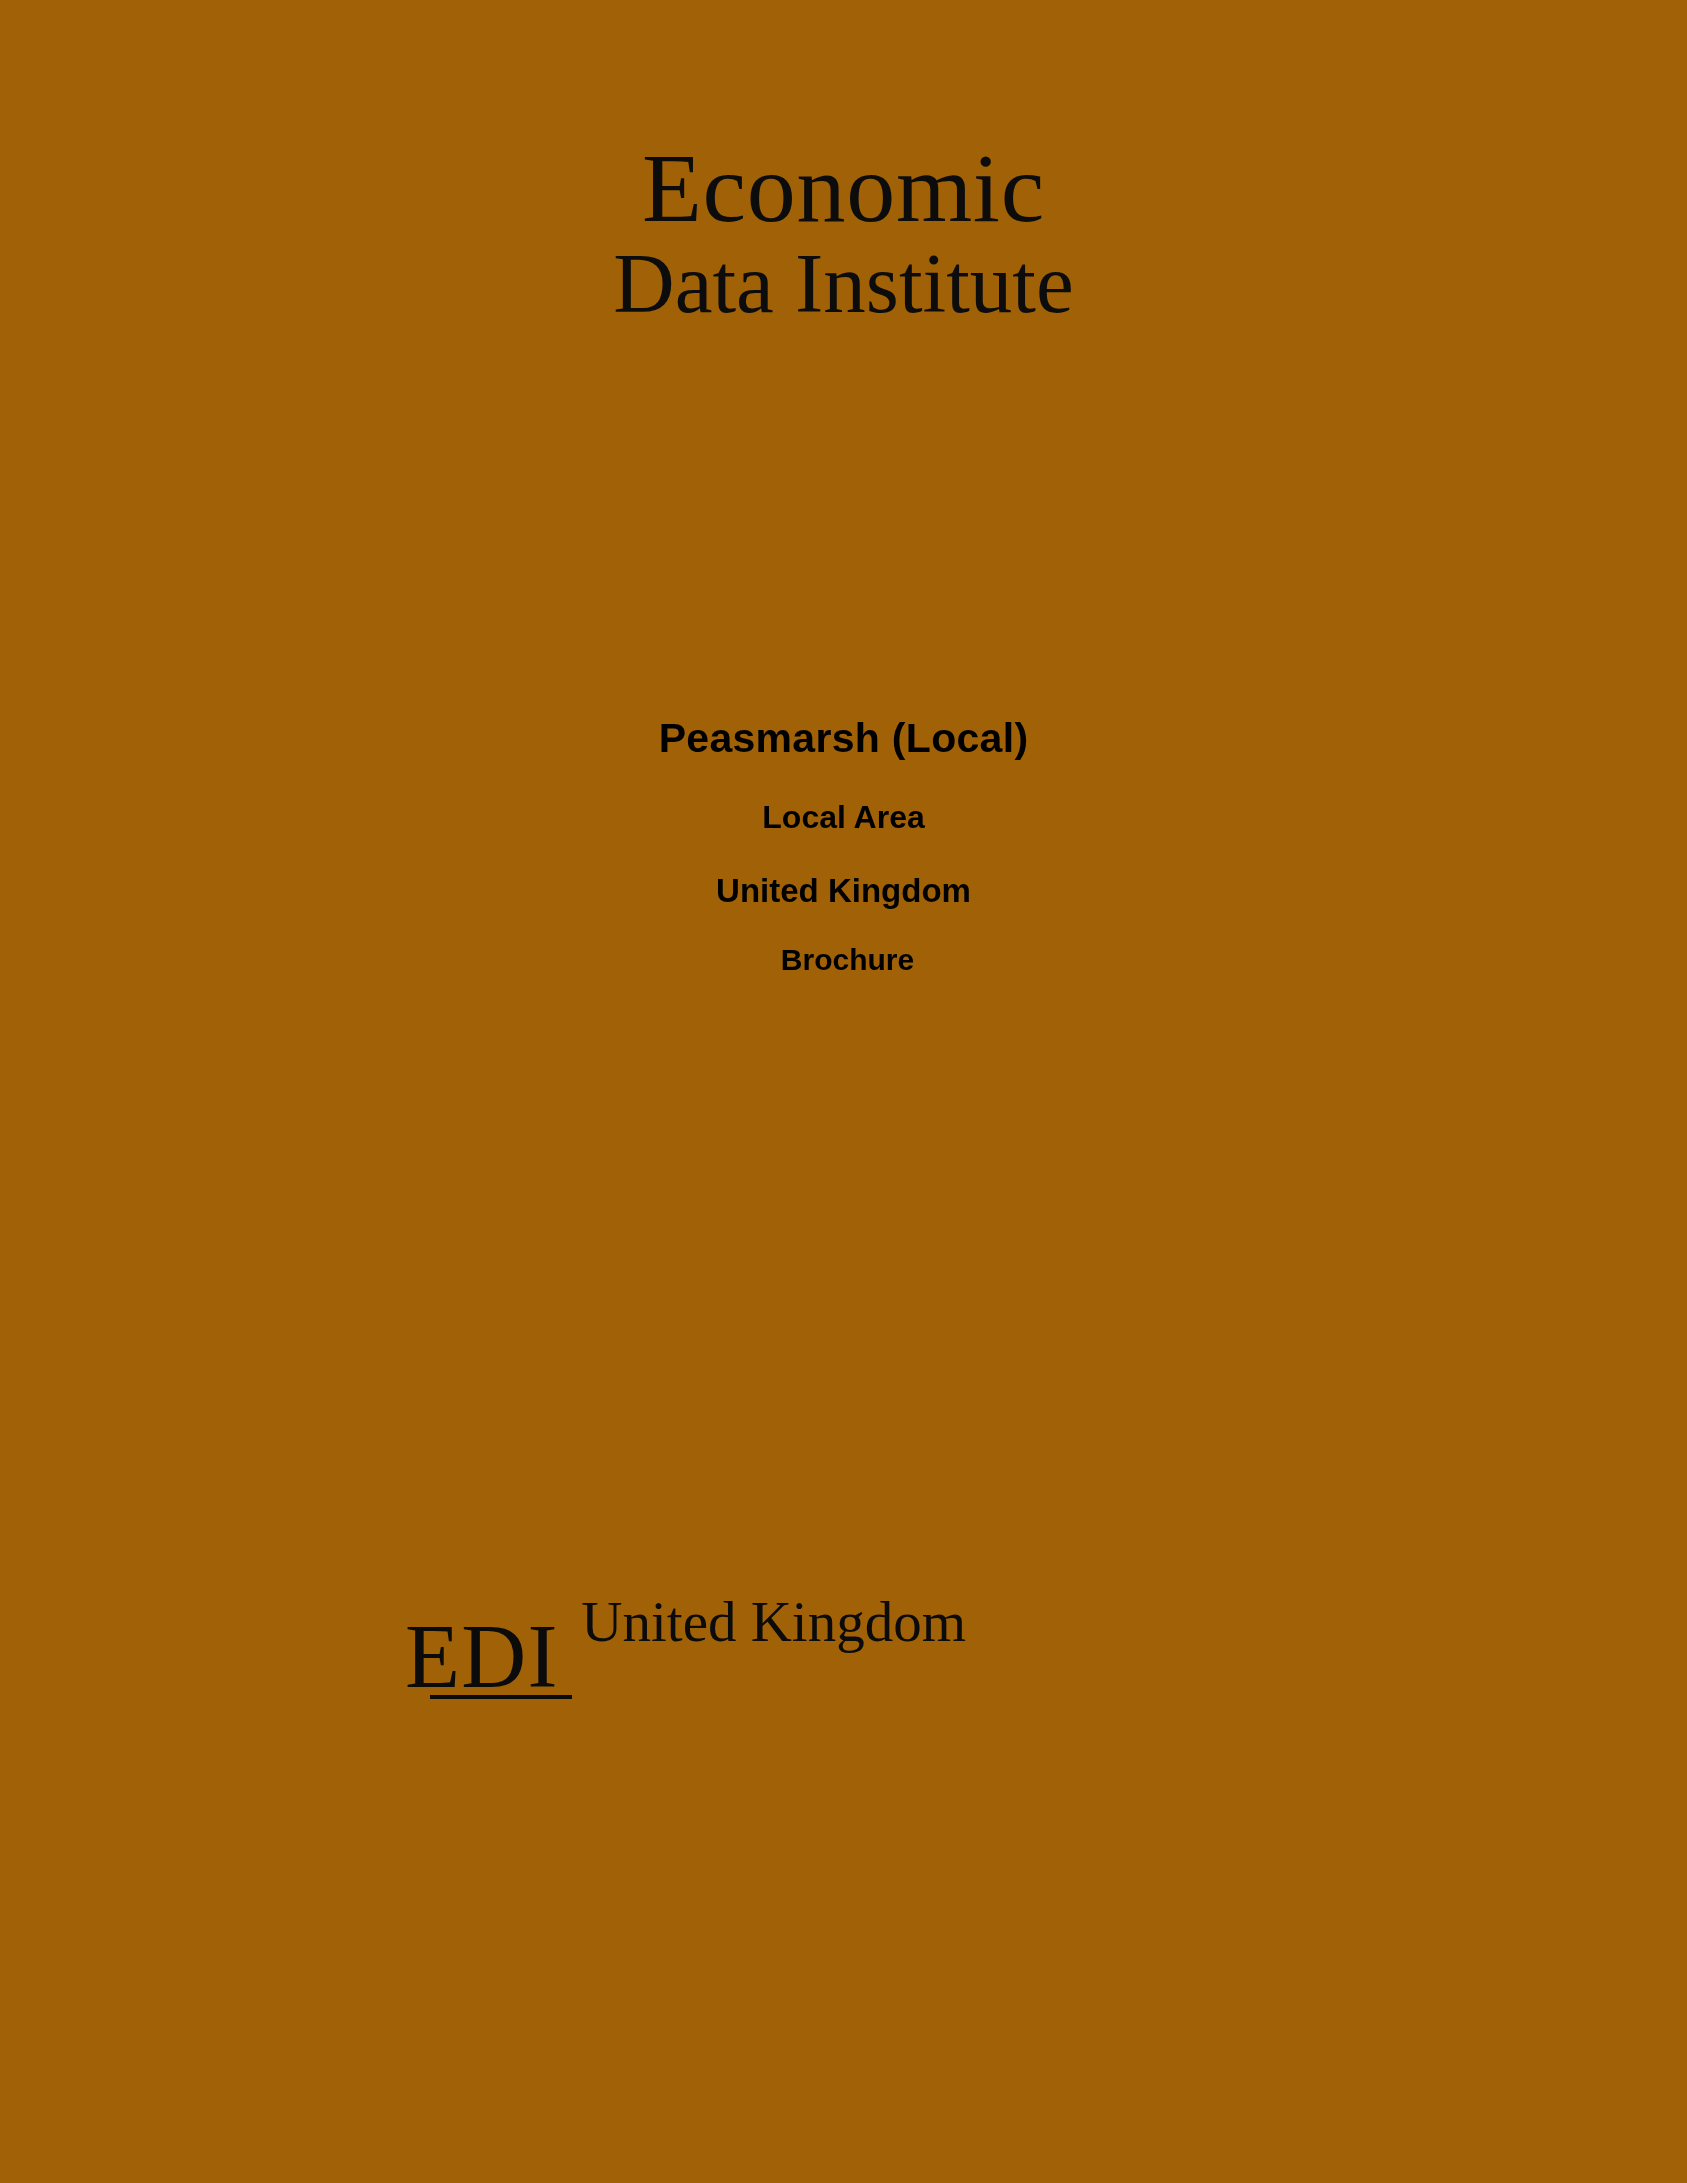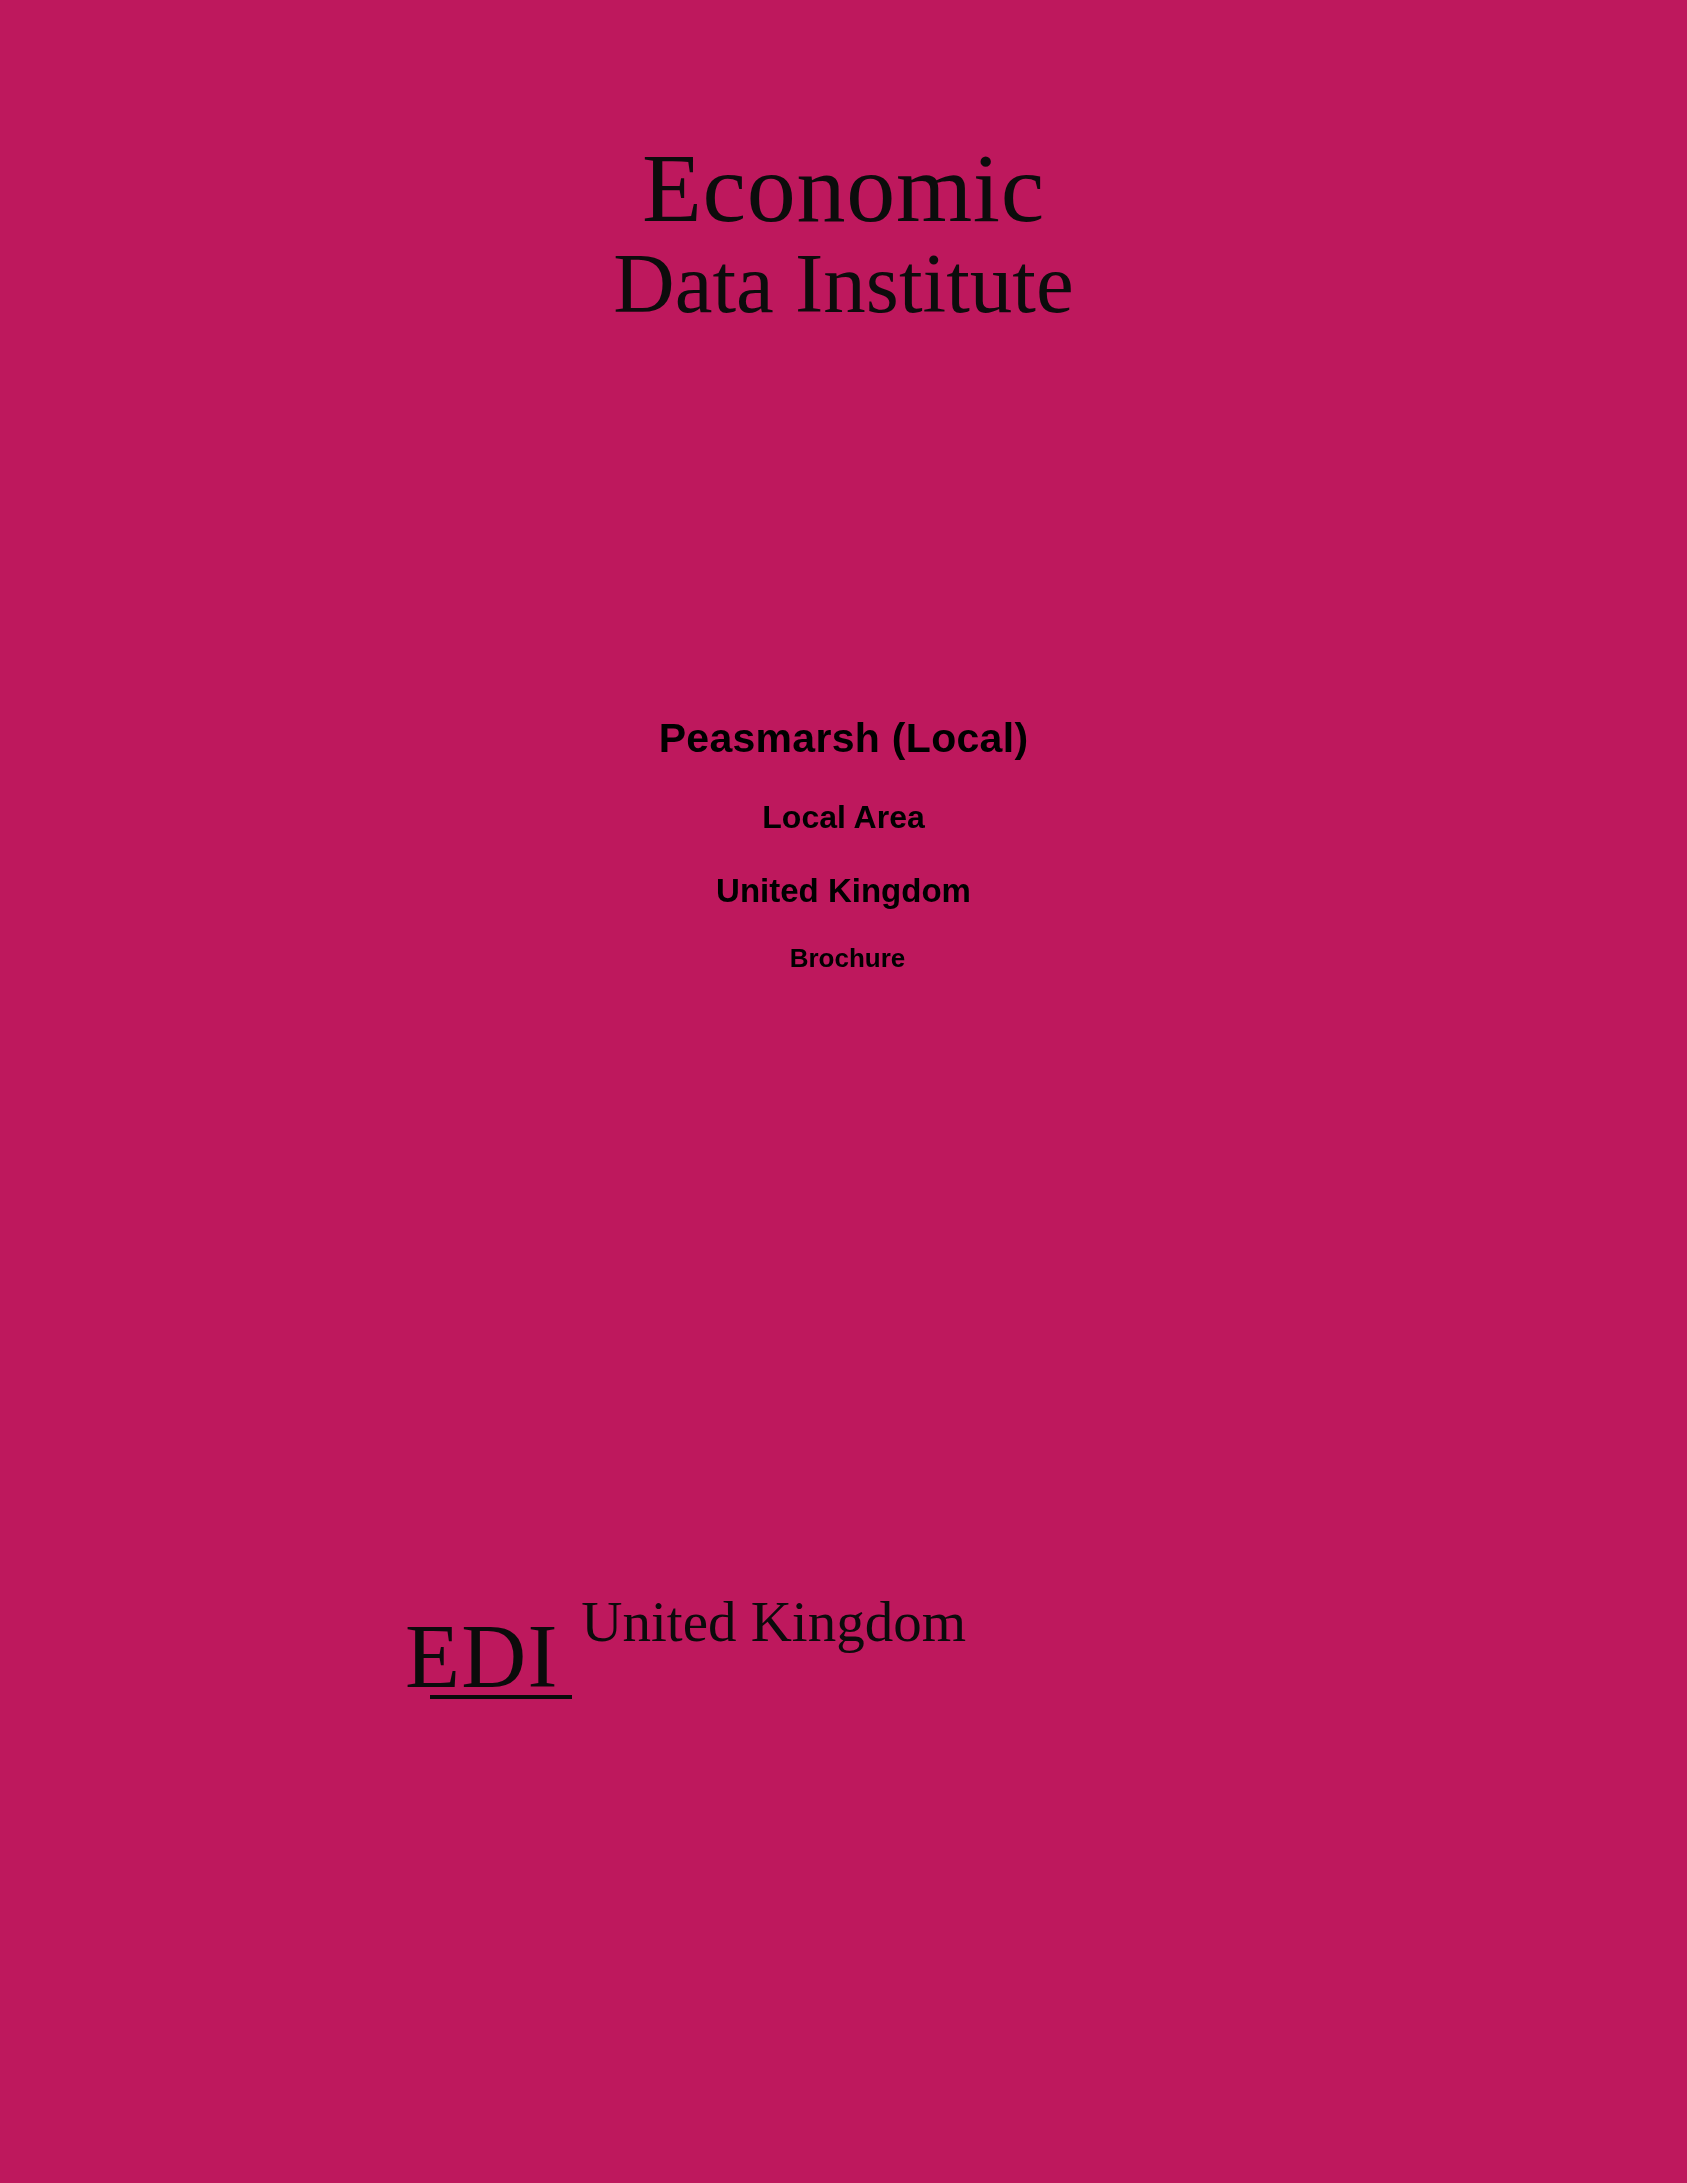--- a/index.html
+++ b/index.html
@@ -13,21 +13,21 @@
     font-family: "Liberation Sans", sans-serif;
     color: #000000;
     position: relative;
     overflow: hidden;
   }
 
   .page {
     position: relative;
     width: 1687px;
     height: 2183px;
-    background: #be185d;
+    background: #a16207;
   }
 
   
   .masthead {
     position: absolute;
     top: 139px;
     left: 0;
     width: 1687px;
     text-align: center;
     font-family: "Liberation Serif", serif;
@@ -70,21 +70,21 @@
   }
   .t-country {
     font-size: 33px;
     margin-bottom: 33px;
   }
   .t-subject {
     font-size: 37px;
     margin-bottom: 32px;
   }
   .t-doc {
-    font-size: 26px;
+    font-size: 30px;
     padding-left: 8px;
   }
 
   
   .footer-logo {
     position: absolute;
     top: 1588px;
     left: 0;
     width: 1371px;
     display: flex;

